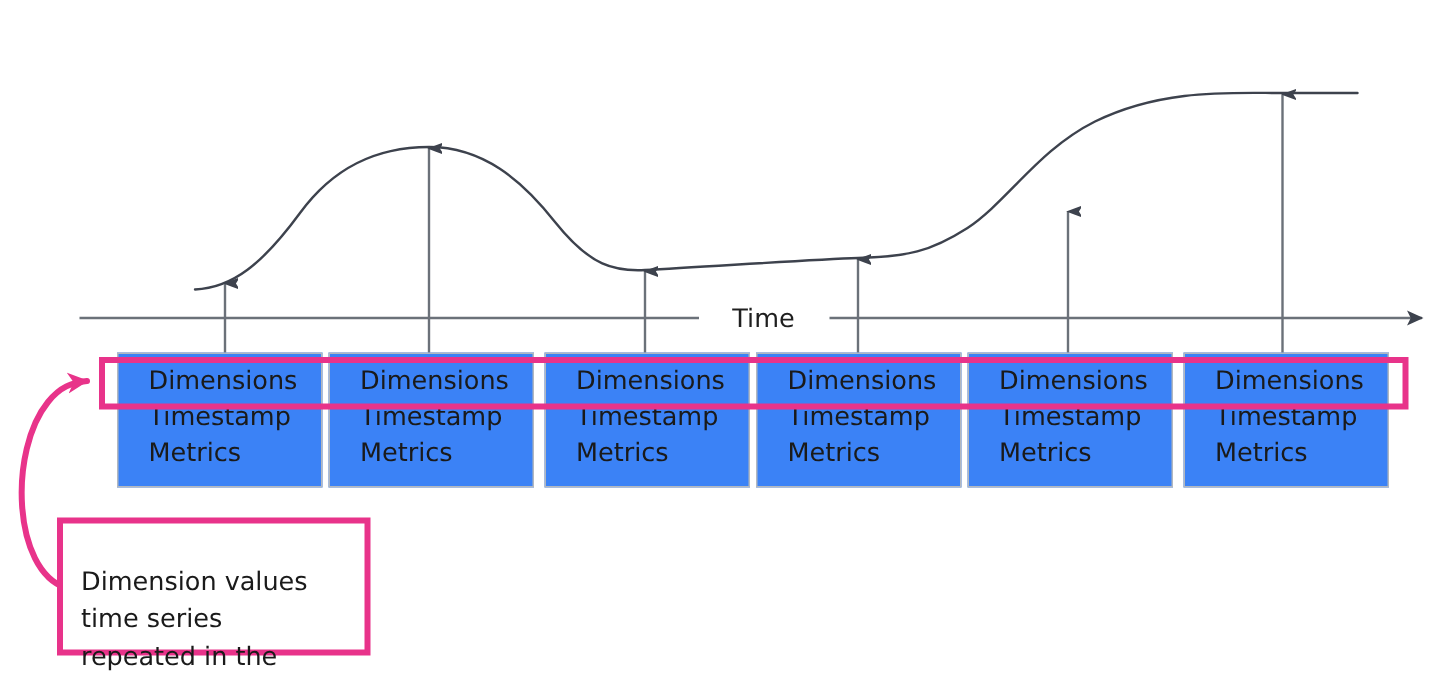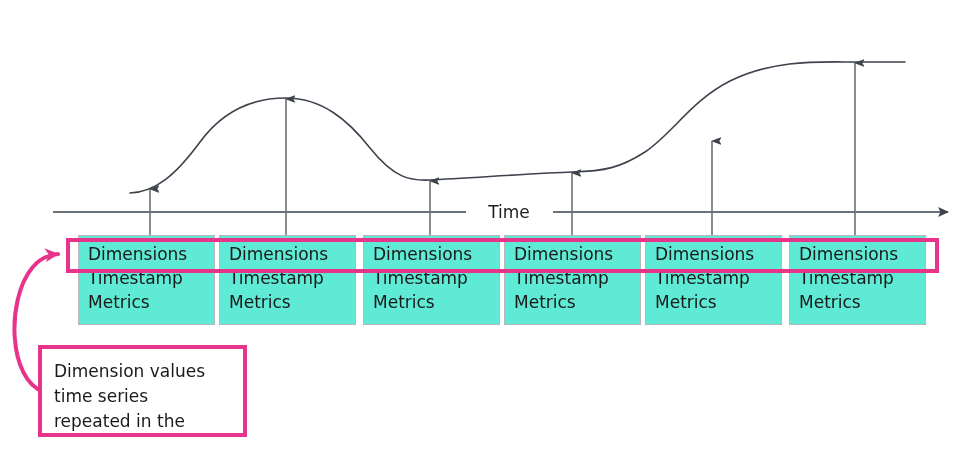--- a/index.html
+++ b/index.html
@@ -31,43 +31,43 @@
   }
   .axis-label-text {
     font-family: "DejaVu Sans", "Liberation Sans", sans-serif;
     font-size: 17px;
     fill: #1f1f1f;
   }
   .record-box {
     position: absolute;
     box-sizing: border-box;
     border: 1px solid #b3b8bf;
-    background: #5eead4;
-    padding: 6px 9px 0 9px;
+    background: #3b82f6;
+    padding: 6px 9px 0 20px;
   }
   .record-line {
     font-family: "DejaVu Sans", "Liberation Sans", sans-serif;
     font-size: 17px;
     line-height: 24px;
     color: #1a1a1a;
     white-space: nowrap;
   }
   .highlight-band {
     position: absolute;
     box-sizing: border-box;
     border: 4px solid #e8338a;
     background: transparent;
     pointer-events: none;
   }
   .callout-box {
     position: absolute;
     box-sizing: border-box;
     border: 4px solid #e8338a;
     background: #ffffff;
-    padding: 10px 12px;
+    padding: 27px 12px;
   }
   .callout-text {
     font-family: "DejaVu Sans", "Liberation Sans", sans-serif;
     font-size: 17px;
     line-height: 25px;
     color: #1a1a1a;
   }
 </style>
 </head>
 <body>

